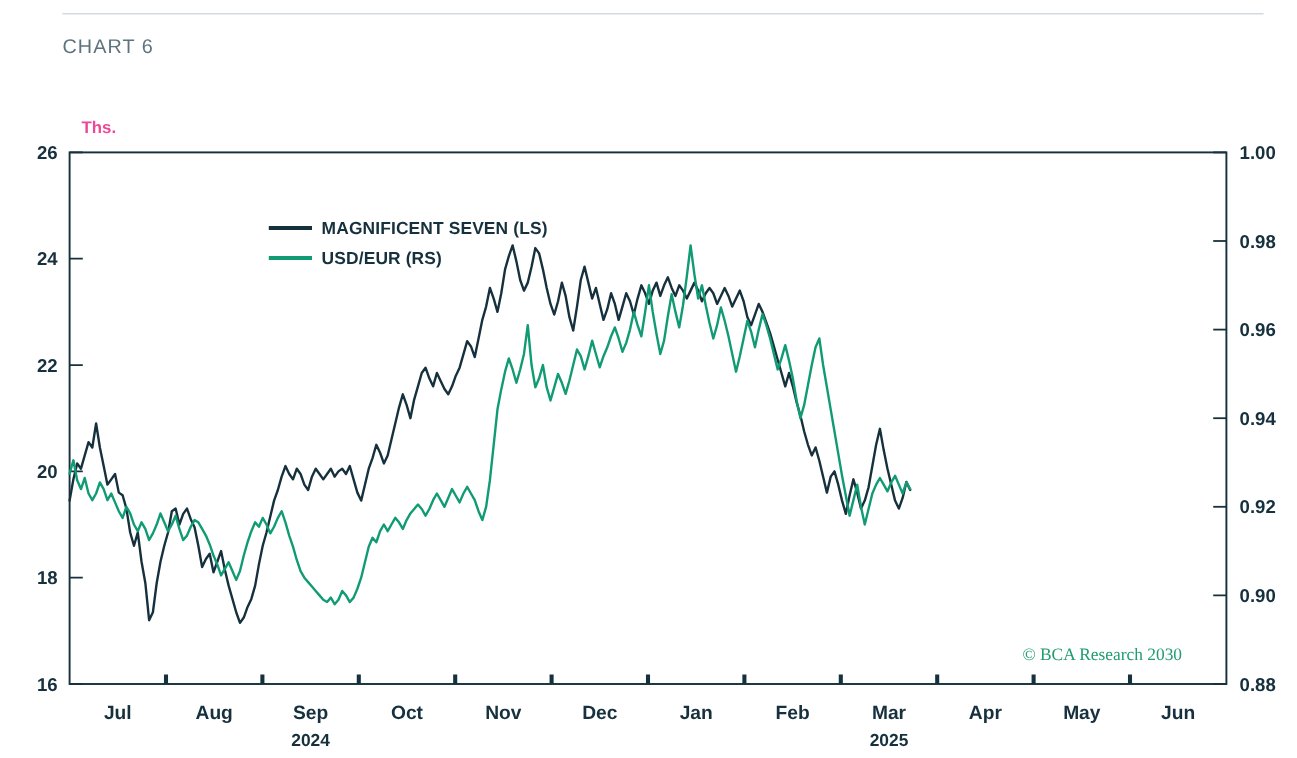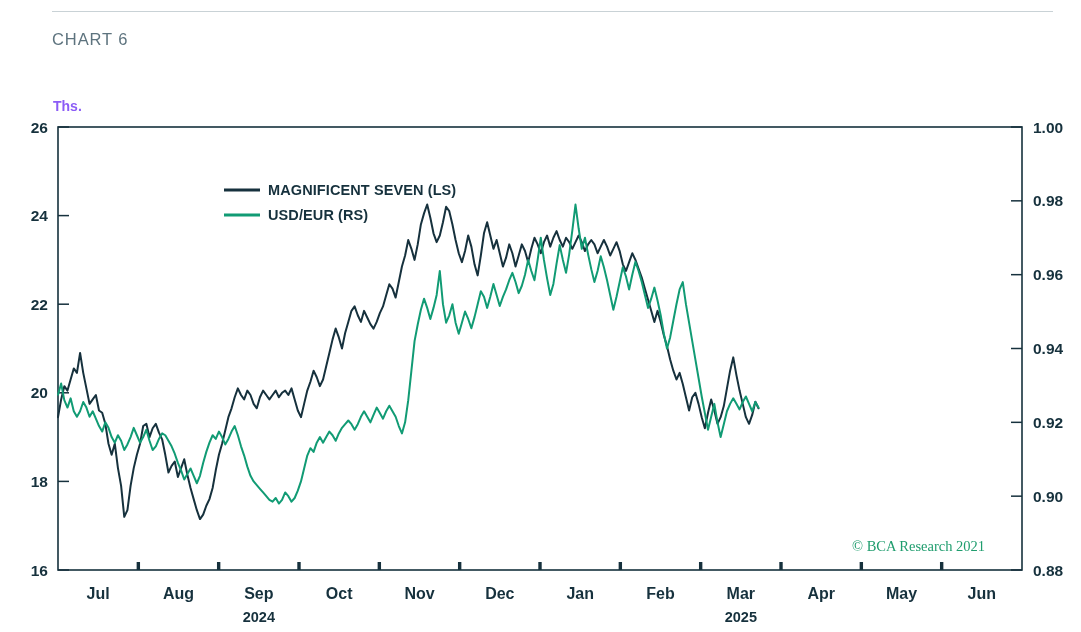--- a/index.html
+++ b/index.html
@@ -43,25 +43,25 @@
     left: 40px;
     top: 53px;
     font-size: 22.5px;
     font-weight: 700;
     color: #16313d;
     letter-spacing: -0.1px;
     white-space: nowrap;
   }
   .unit-label {
     position: absolute;
-    left: 41px;
+    left: 56px;
     top: 98px;
     font-size: 14px;
     font-weight: 700;
-    color: #8b5cf6;
+    color: #ec4899;
   }
   .plot-wrap {
     position: absolute;
     left: 0;
     top: 0;
     width: 1081px;
     height: 632px;
   }
   svg.chart {
     display: block;
@@ -191,15 +191,15 @@
         </g>
       <g id="legend-group">
           <line x1="212" y1="190" x2="248" y2="190" stroke="#16313d" class="legend-swatch"></line>
           <text x="256" y="195" class="legend-label">MAGNIFICENT SEVEN (LS)</text>
           <line x1="212" y1="215" x2="248" y2="215" stroke="#119b74" class="legend-swatch"></line>
           <text x="256" y="220" class="legend-label">USD/EUR (RS)</text>
         </g>
     </svg>
   </div>
 
-  <div class="copyright">© BCA Research 2021</div>
+  <div class="copyright">© BCA Research 2030</div>
 
 </div>
 
 </body></html>

